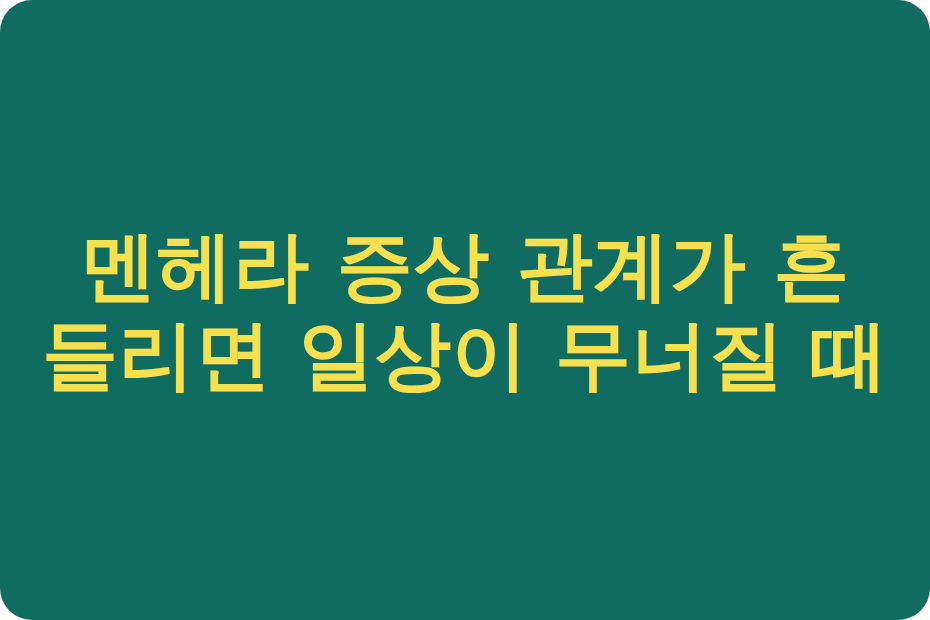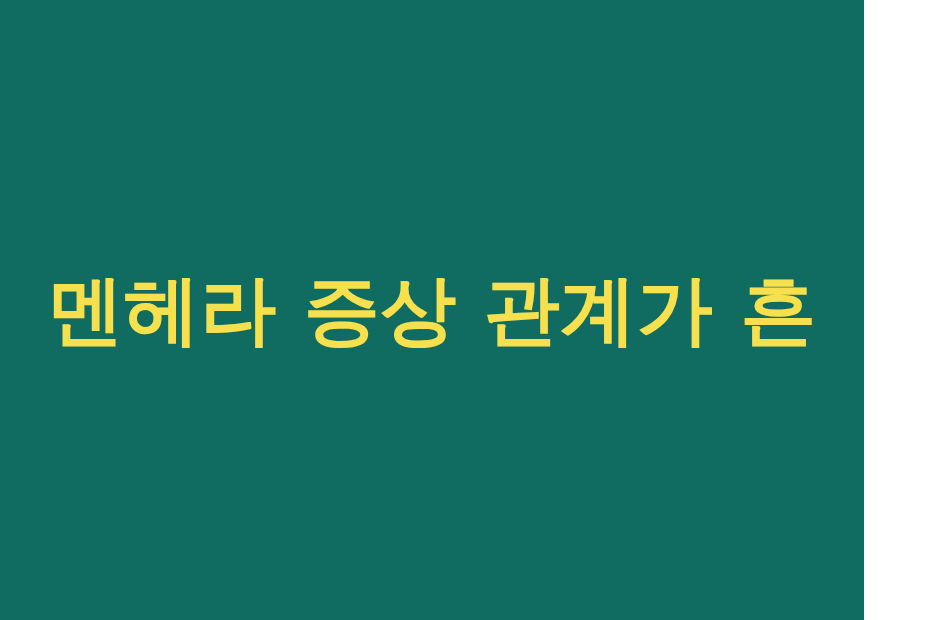--- a/index.html
+++ b/index.html
@@ -8,28 +8,29 @@
     padding: 0;
   }
   body {
     width: 930px;
     height: 620px;
     overflow: hidden;
     font-family: "DejaVu Sans", "Liberation Sans", sans-serif;
   }
   #banner {
     position: relative;
-    width: 864px;
+    width: 930px;
     height: 620px;
     box-sizing: border-box;
     display: flex;
     flex-direction: column;
     align-items: center;
     justify-content: center;
     background: #106B60;
+    border-radius: 32px;
     -webkit-font-smoothing: antialiased;
   }
   .headline {
     display: block;
     width: 100%;
     text-align: center;
     color: #F7E04E;
     font-family: "DejaVu Sans", "Liberation Sans", sans-serif;
     font-weight: 700;
     font-size: 76px;
@@ -52,16 +53,17 @@
 </style>
 </head>
 <body>
 
 <div id="banner" style="background: rgb(16, 107, 96);">
 
   <div class="headline" style="color: rgb(247, 224, 78);">
 
     <span class="headline-line line-1">멘헤라 증상 관계가 흔</span>
 
+    <span class="headline-line line-2">들리면 일상이 무너질 때</span>
 
   </div>
 
 </div>
 
 </body></html>

